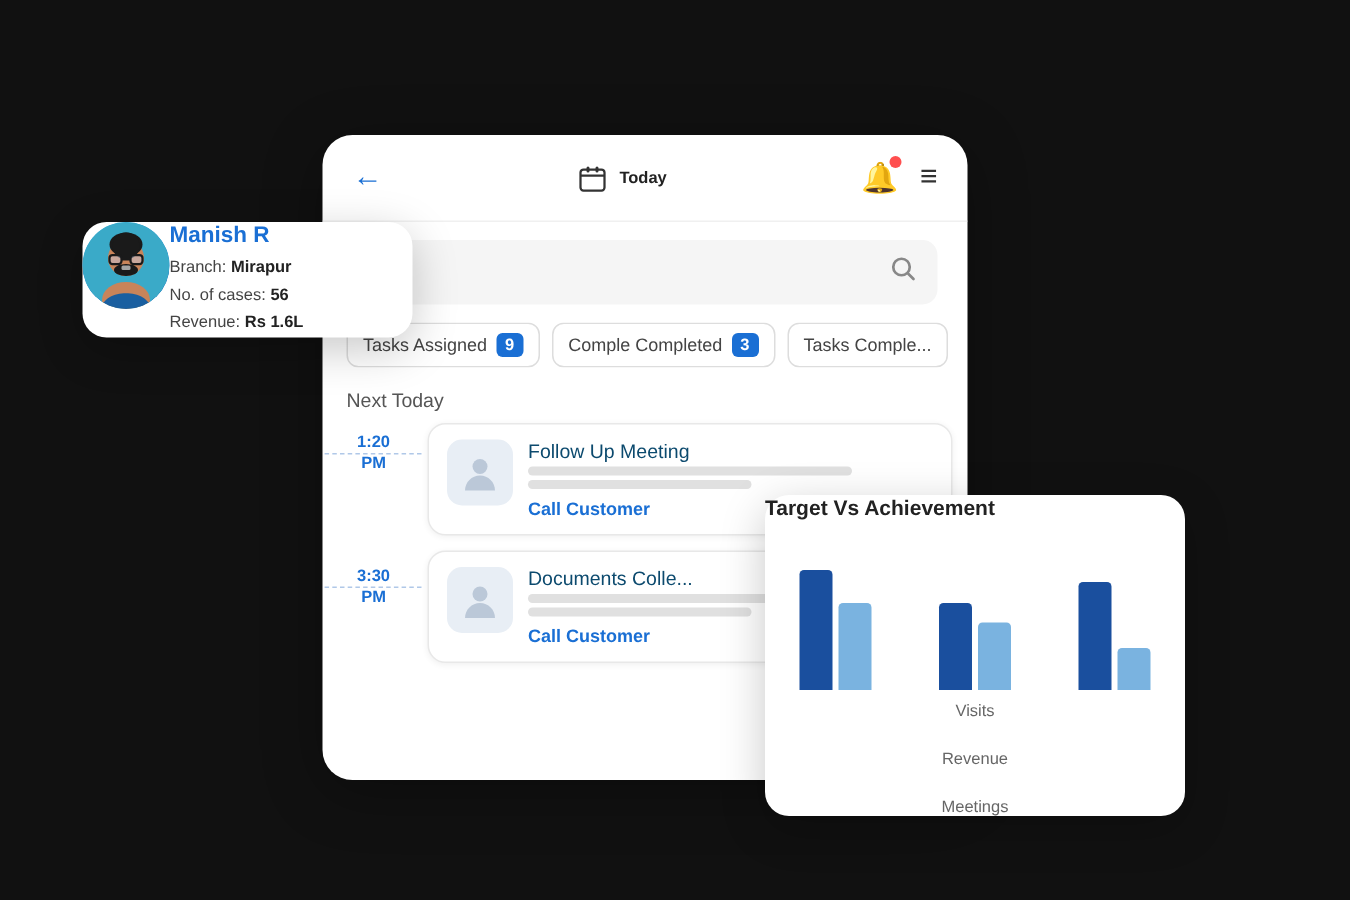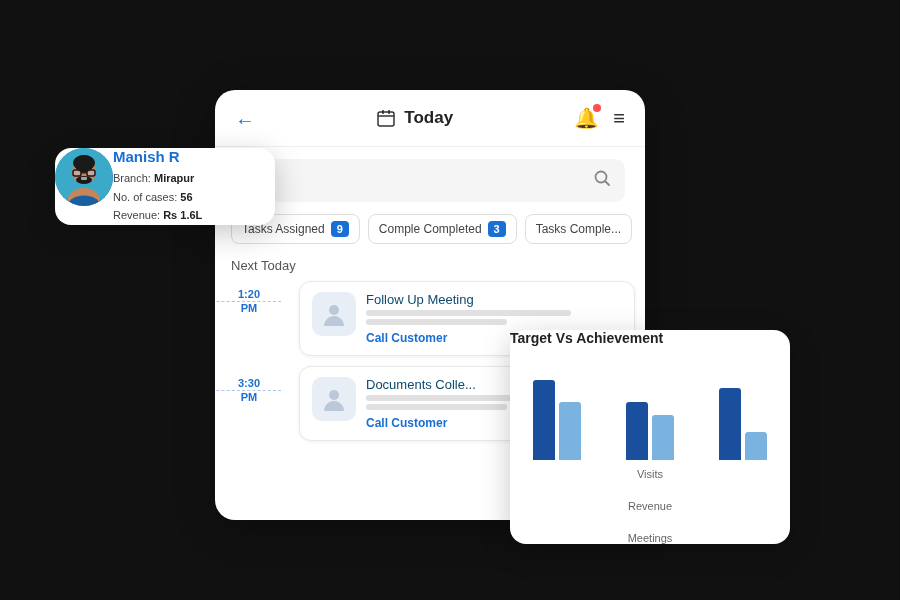--- a/index.html
+++ b/index.html
@@ -43,21 +43,21 @@
     .header-back {
       font-size: 20px;
       color: #1a6fd4;
       cursor: pointer;
     }
 
     .header-center {
       display: flex;
       align-items: center;
       gap: 8px;
-      font-size: 17px;
+      font-size: 11px;
       font-weight: 600;
       color: #222;
     }
 
     .calendar-icon {
       width: 20px;
       height: 20px;
     }
 
     .header-right {
@@ -137,21 +137,21 @@
     .schedule-header {
       padding: 0 16px 8px;
       font-size: 13px;
       color: #555;
       font-weight: 500;
     }
 
     .schedule-area {
       display: flex;
       padding: 0 10px;
-      gap: 26px;
+      gap: 12px;
     }
 
     .time-column {
       display: flex;
       flex-direction: column;
       gap: 60px;
       padding-top: 6px;
       min-width: 48px;
     }
 

